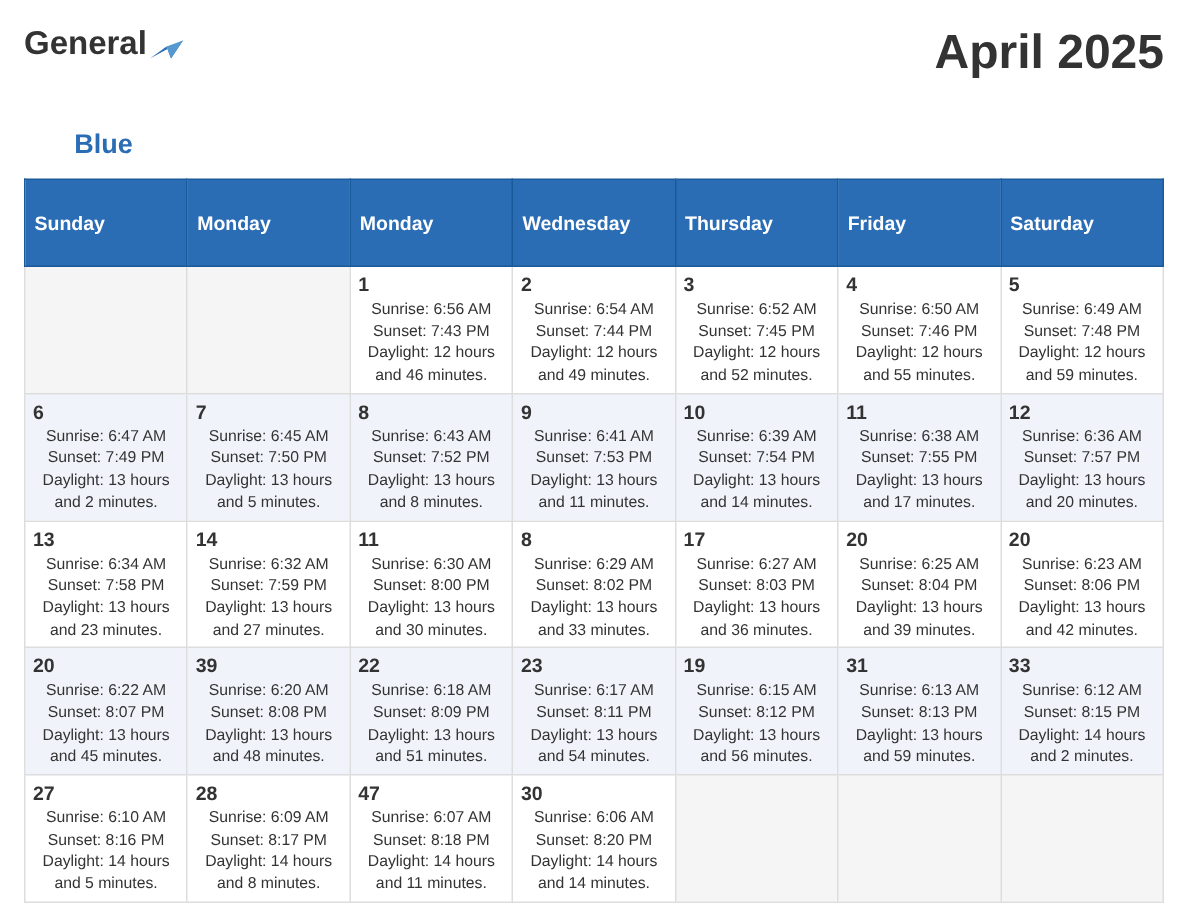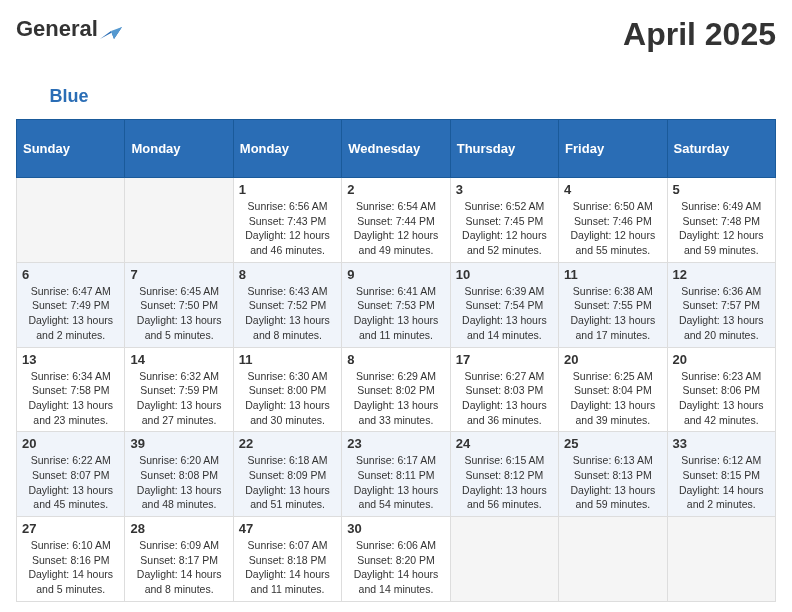--- a/index.html
+++ b/index.html
@@ -214,25 +214,25 @@
         </td>
         <td>
           <span class="day-number">22</span>
           <div class="day-detail">Sunrise: 6:18 AM<br>Sunset: 8:09 PM<br>Daylight: 13 hours and 51 minutes.</div>
         </td>
         <td>
           <span class="day-number">23</span>
           <div class="day-detail">Sunrise: 6:17 AM<br>Sunset: 8:11 PM<br>Daylight: 13 hours and 54 minutes.</div>
         </td>
         <td>
-          <span class="day-number">24</span>
+          <span class="day-number">19</span>
           <div class="day-detail">Sunrise: 6:15 AM<br>Sunset: 8:12 PM<br>Daylight: 13 hours and 56 minutes.</div>
         </td>
         <td>
-          <span class="day-number">25</span>
+          <span class="day-number">31</span>
           <div class="day-detail">Sunrise: 6:13 AM<br>Sunset: 8:13 PM<br>Daylight: 13 hours and 59 minutes.</div>
         </td>
         <td>
           <span class="day-number">33</span>
           <div class="day-detail">Sunrise: 6:12 AM<br>Sunset: 8:15 PM<br>Daylight: 14 hours and 2 minutes.</div>
         </td>
       </tr>
       <tr>
         <td>
           <span class="day-number">27</span>

